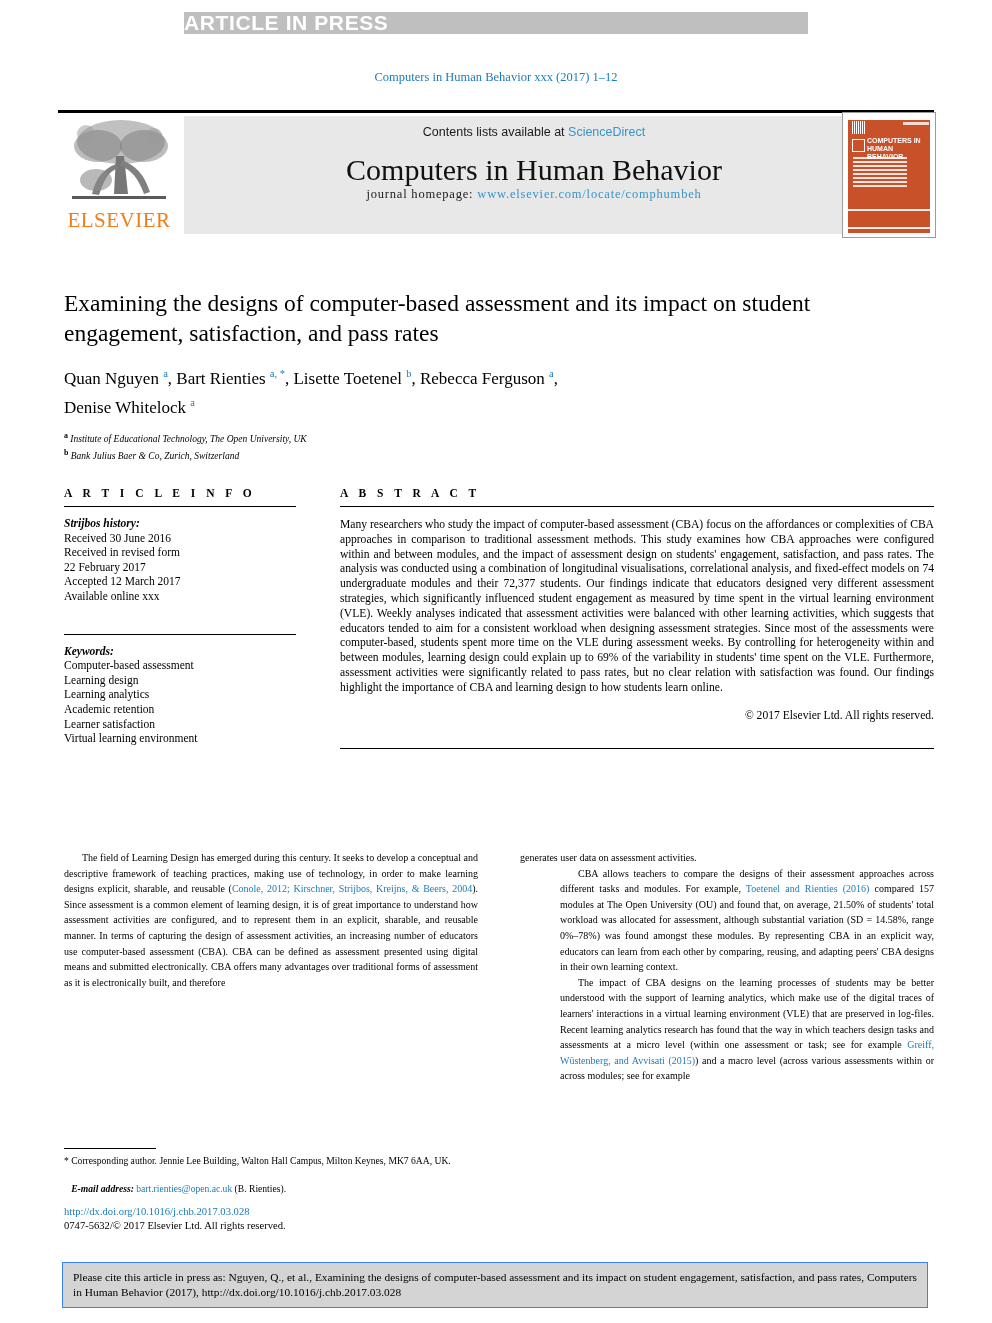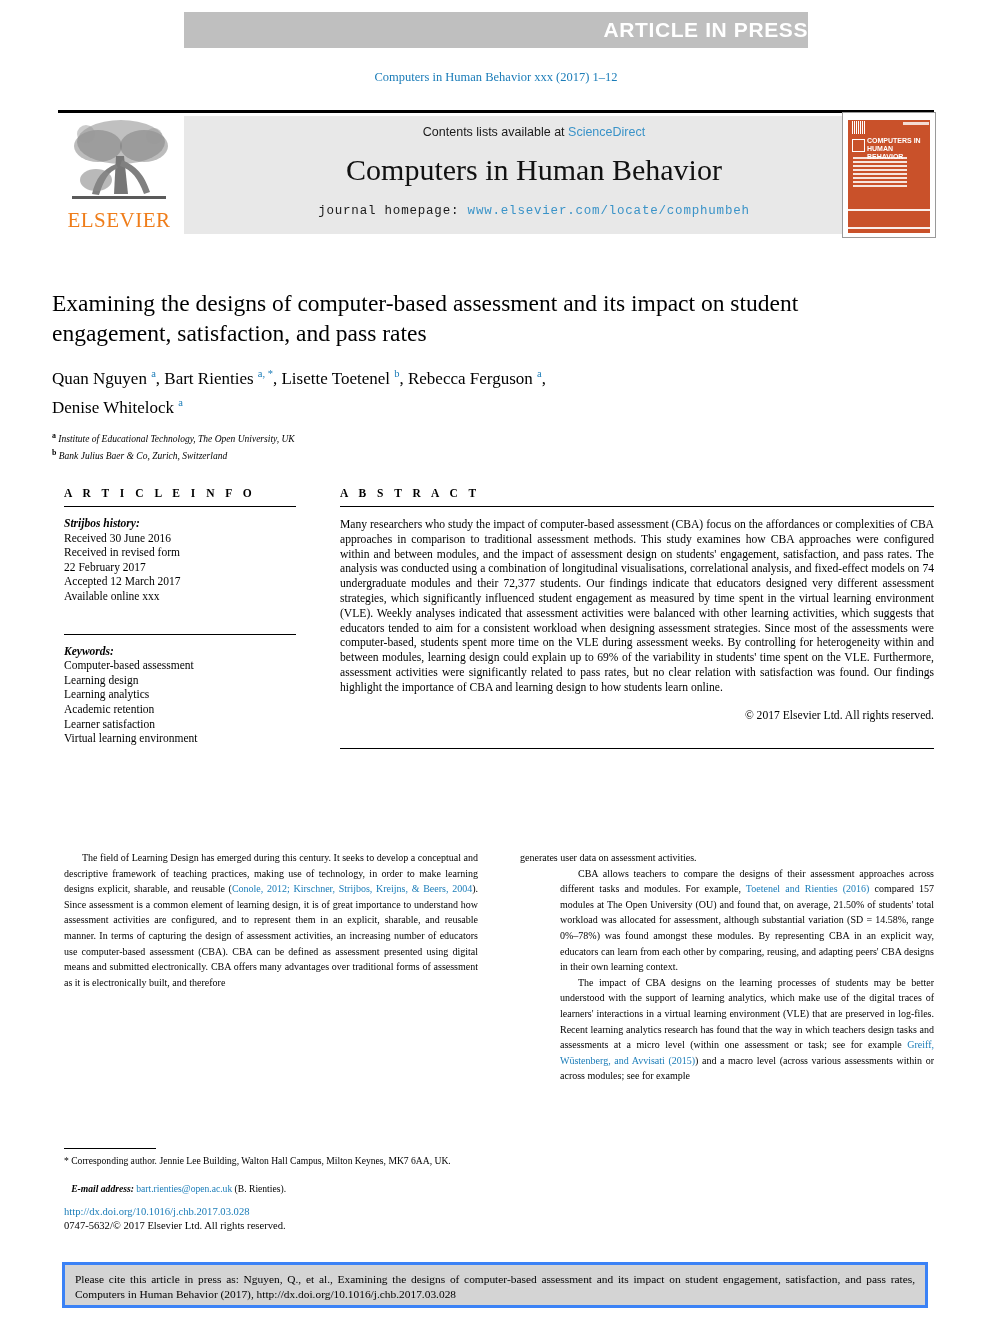--- a/index.html
+++ b/index.html
@@ -15,25 +15,25 @@
     position: relative;
     overflow: hidden;
   }
 
   
   .press-banner {
     position: absolute;
     left: 184px;
     top: 12px;
     width: 624px;
-    height: 36px;
+    height: 22px;
     background: #bfbfbf;
     display: flex;
     align-items: center;
-    justify-content: flex-end;
+    justify-content: flex-start;
   }
   .press-banner span {
     font-family: "Liberation Sans", sans-serif;
     font-weight: bold;
     font-size: 21px;
     letter-spacing: 0.6px;
     color: #ffffff;
   }
 
   
@@ -107,22 +107,22 @@
     color: #1a1a1a;
   }
   .contents-line a { color: #3a93c8; text-decoration: none; }
   .journal-title {
     margin-top: 14px;
     font-family: "Liberation Serif", serif;
     font-size: 30px;
     color: #111111;
   }
   .homepage-line {
-    margin-top: 17px;
-    font-family: Liberation Mono, monospace;
+    margin-top: 0;
+    font-family: Liberation Serif, serif;
     font-size: 12.5px;
     letter-spacing: 0.8px;
     color: #1a1a1a;
   }
   .homepage-line a { color: #3a93c8; text-decoration: none; letter-spacing: 0.8px; }
   .cover-thumb {
     position: absolute;
     left: 784px;
     top: 2px;
     width: 92px;
@@ -162,21 +162,21 @@
   }
   .cover-lines i {
     display: block; height: 2px; margin-bottom: 2px;
     background: rgba(255,255,255,0.85);
   }
   .cover-rule {
     position: absolute; left: 5px; width: 82px; height: 2px; background: rgba(255,255,255,0.9);
   }
 
   
-  .title-block { position: absolute; left: 52px; top: 288px; width: 870px; }
+  .title-block { position: absolute; left: 64px; top: 288px; width: 870px; }
   .art-title {
     font-size: 23.5px;
     line-height: 30px;
     color: #000;
     font-weight: normal;
     margin: 0;
   }
   .authors {
     margin-top: 14px;
     font-size: 17px;
@@ -245,21 +245,21 @@
   .doi-block { position: absolute; left: 0; top: 355px; width: 414px; font-size: 10.6px; line-height: 14px; }
   .doi-block a { color: #1a7cb8; text-decoration: none; }
 
   
   .cite-box {
     position: absolute;
     left: 62px;
     top: 1262px;
     width: 866px;
     height: 46px;
-    border: 3px solid #3b82f6;
+    border: 1px solid #3b82f6;
     background: #d4d4d4;
     padding: 7px 10px;
     box-sizing: border-box;
   }
   .cite-text { font-size: 11.4px; line-height: 15px; text-align: justify; }
 </style>
 </head>
 <body>
 
 <div class="press-banner">

